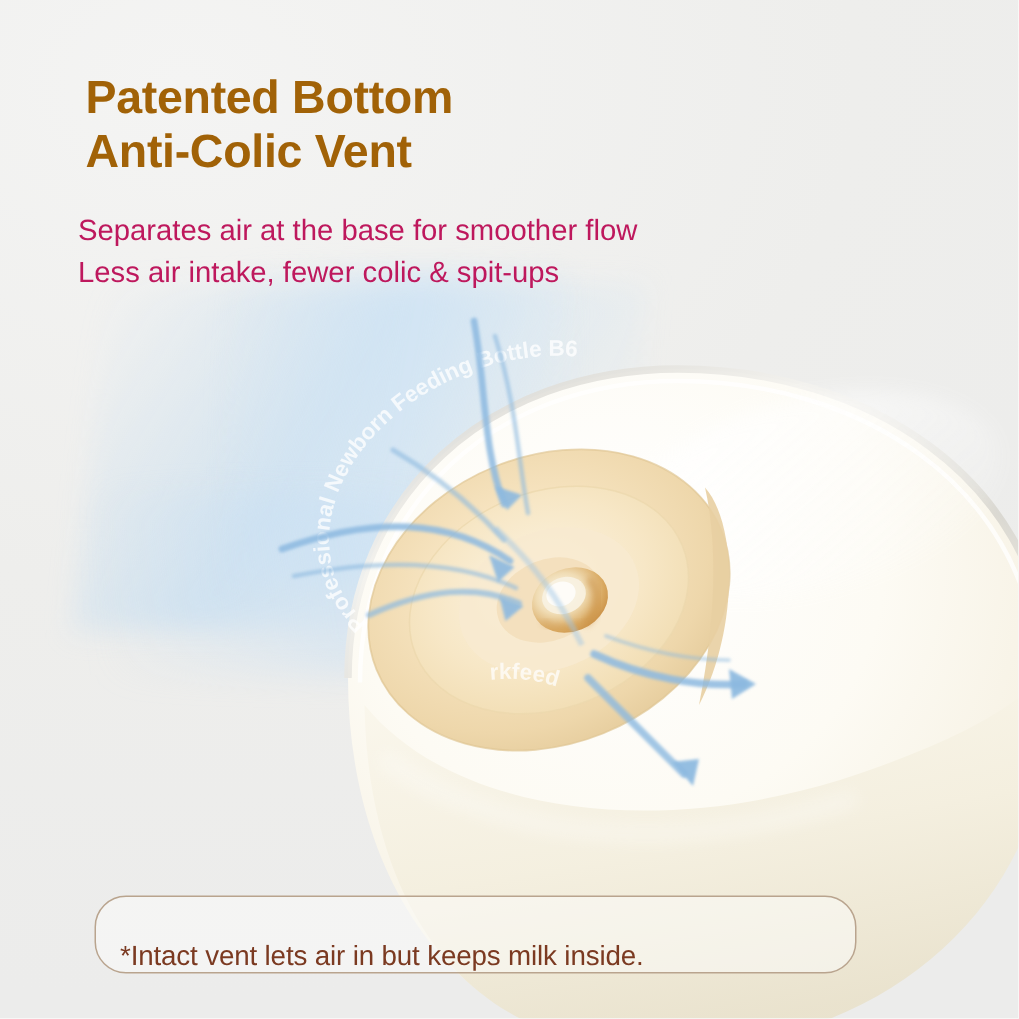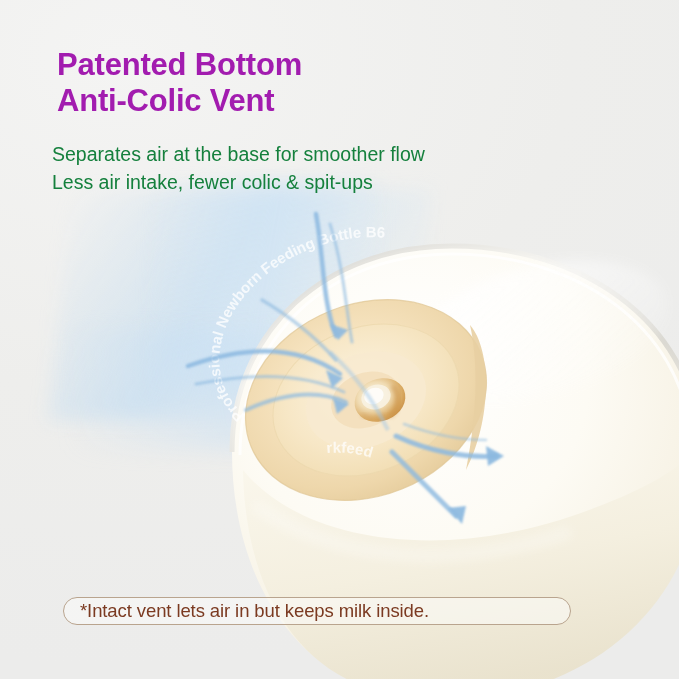--- a/index.html
+++ b/index.html
@@ -27,32 +27,32 @@
   
   .headline {
     position: absolute;
     left: 57px;
     top: 47px;
     width: 480px;
     font-size: 31px;
     font-weight: bold;
     line-height: 1.16;
     letter-spacing: -0.2px;
-    color: #a21caf;
+    color: #a16207;
     white-space: pre-line;
     z-index: 40;
   }
   .subhead {
     position: absolute;
     left: 52px;
     top: 141px;
     width: 520px;
     font-size: 19.5px;
     line-height: 1.42;
-    color: #15803d;
+    color: #be185d;
     white-space: pre-line;
     z-index: 40;
   }
   
   .air-word {
     position: absolute;
     left: 96px;
     top: 222px;
     font-size: 78px;
     font-weight: bold;
@@ -102,26 +102,26 @@
   .bottle-wrap {
     position: absolute;
     inset: 0;
     z-index: 20;
   }
   .caption-pill {
     position: absolute;
     left: 63px;
     top: 597px;
     width: 508px;
-    height: 28px;
+    height: 52px;
     border: 1px solid #b9a48e;
     border-radius: 21px;
     background: rgba(252,251,249,0.55);
     display: flex;
-    align-items: center;
+    align-items: flex-end;
     padding-left: 16px;
     box-sizing: border-box;
     z-index: 60;
   }
   .caption-text {
     font-size: 18.5px;
     color: #7b3a21;
     letter-spacing: -0.1px;
     white-space: nowrap;
   }

